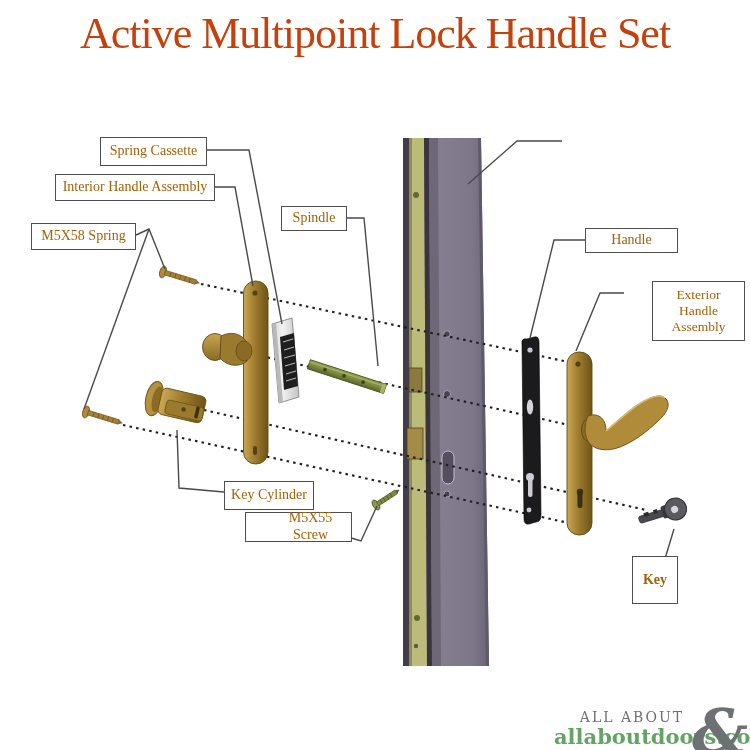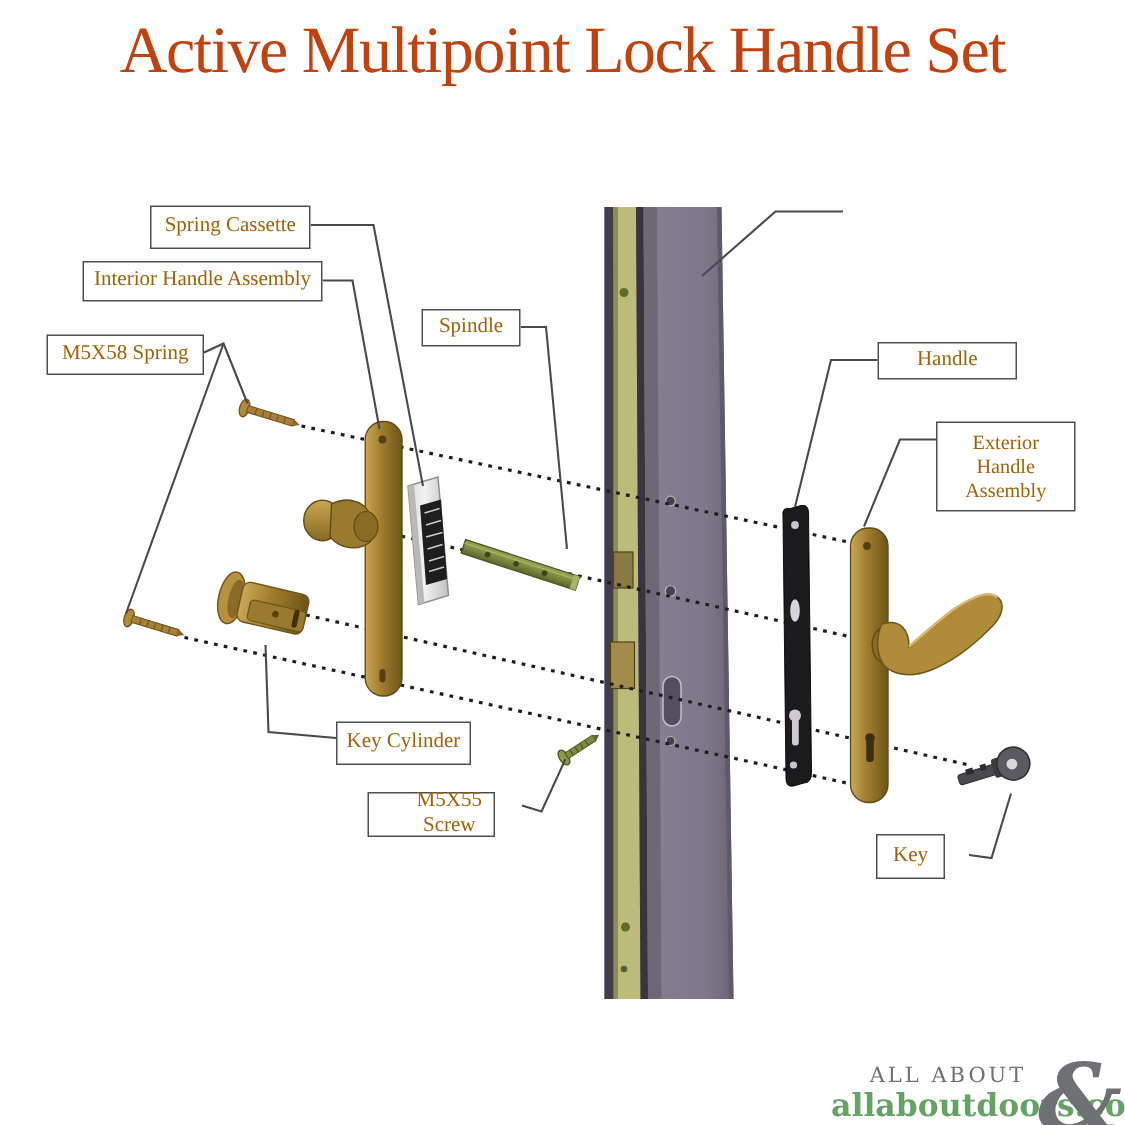--- a/index.html
+++ b/index.html
@@ -6,21 +6,21 @@
   #stage{position:relative;width:750px;height:750px;background:#ffffff;overflow:hidden;
          font-family:"Liberation Serif", serif;}
   #art{position:absolute;left:0;top:0;}
   .title{position:absolute;left:0;top:8px;width:750px;text-align:center;
          font-size:44px;letter-spacing:-1px;color:#c2410c;font-weight:400;
          font-family:"Liberation Serif", serif;white-space:nowrap;}
   .callout{position:absolute;border:1.6px solid #4e4e4e;background:#ffffff;
            display:flex;align-items:center;justify-content:center;text-align:center;
            font-size:14px;color:#a16207;box-sizing:border-box;line-height:1.2;
            font-family:"Liberation Serif", serif;}
-  .callout.multiline{white-space:pre-line;font-size:13.5px;}
+  .callout.multiline{white-space:pre-line;font-size:13.5px;margin-left:28px;}
   
   .logo{position:absolute;right:0;bottom:2px;width:196px;text-align:center;
         color:#6e7174;font-family:"DejaVu Serif", serif;}
   .logo .l1{font-size:14px;letter-spacing:2px;padding-right:40px;}
   .logo .l2{font-size:32px;font-weight:700;letter-spacing:1px;line-height:.92;padding-right:48px;margin-top:1px;}
   .logo .amp{position:absolute;right:2px;top:-8px;font-size:62px;font-style:italic;font-weight:700;line-height:1;}
   .logo .l3{font-size:29px;font-weight:700;letter-spacing:.5px;line-height:.95;}
   .logo .url{font-size:21px;font-weight:700;color:#64a364;line-height:1.05;margin-top:1px;
              font-family:"DejaVu Serif", serif;}
 </style>
@@ -223,23 +223,23 @@
 
 
   <div class="callout" style="left:585px;top:228px;width:93px;height:25px;">Handle</div>
 
   <div class="callout multiline" style="left:624px;top:281px;width:93px;height:60px;">Exterior
 Handle
 Assembly</div>
 
   <div class="callout" style="left:224px;top:481px;width:90px;height:29px;">Key Cylinder</div>
 
-  <div class="callout" style="left:245px;top:528px;width:85px;height:30px;padding-left:24px;">M5X55 Screw</div>
-
-  <div class="callout" style="left:584px;top:556px;width:46px;height:30px;">Key</div>
+  <div class="callout" style="left:245px;top:512px;width:107px;height:30px;padding-left:24px;">M5X55 Screw</div>
+
+  <div class="callout" style="left:632px;top:556px;width:46px;height:48px;font-weight:bold;">Key</div>
 
   <div class="logo">
     <div class="l1">ALL ABOUT</div>
     <span class="amp">&amp;</span>
     <div class="url">allaboutdoors.com</div>
   </div>
 
 </div>
 
 </body></html>

